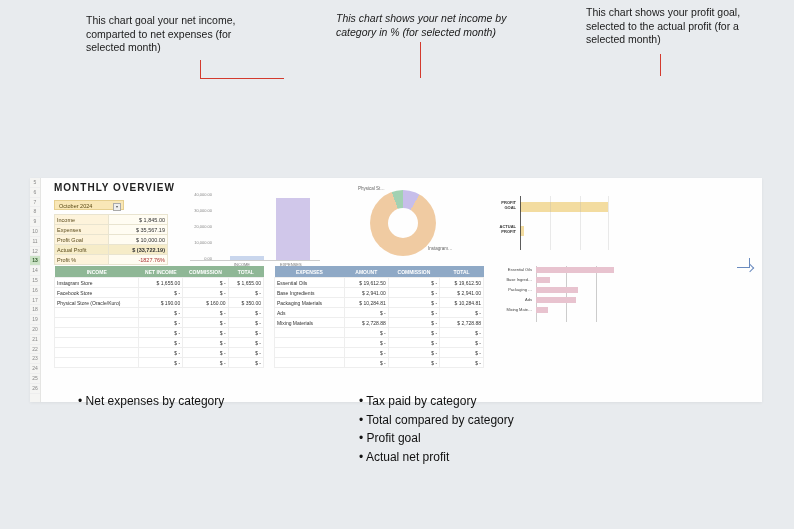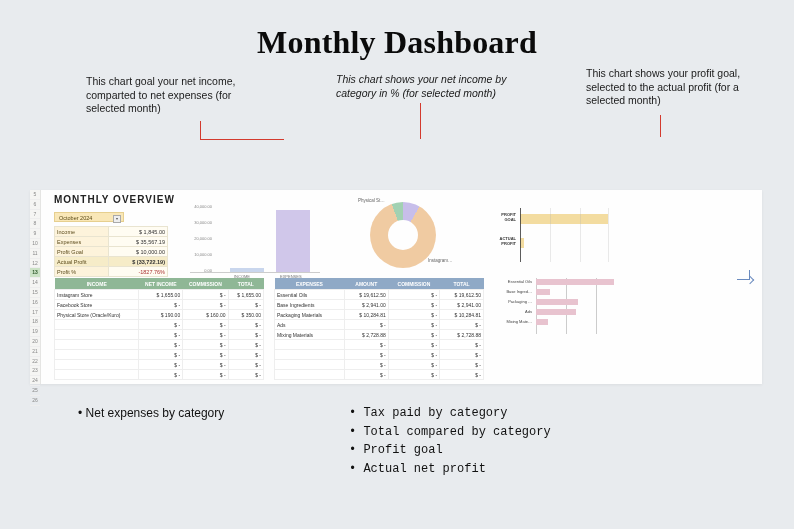--- a/index.html
+++ b/index.html
@@ -49,21 +49,21 @@
   .al1h { left: 200px; top: 66px; height:1px; width:84px; background:#d33a2e; }
   .al2 { left: 420px; top: 30px; height: 36px; }
   .al3 { left: 660px; top: 42px; height: 22px; }
 
   
   .sheet {
     position: absolute;
     top: 166px;
     left: 30px;
     width: 732px;
-    height: 194px;
+    height: 224px;
     background: #fefefe;
     box-shadow: 0 1px 3px rgba(0,0,0,0.06);
     font-size: 6.2px;
     color: #333;
   }
   .sheet .rowhdrs {
     position: absolute;
     left: 0; top: 0; width: 10px; height: 100%;
     background: #f5f5f3;
     border-right: 0.5px solid #e5e5e3;
@@ -228,33 +228,31 @@
   
   .bullets {
     position:absolute;
     top: 380px;
     left: 78px;
     font-size: 12px;
     color:#111;
     line-height: 1.55;
   }
   .bullets.col2 {
-    left: 349px;
-    font-family: Liberation Mono, monospace;
+    left: 359px;
   }
   .bullets div::before {
     content: "• ";
   }
 </style>
 </head>
 <body>
 
 <div class="container">
 
-  <div class="title">Monthly Dashboard</div>
 
   <div class="callouts">
     <div class="callout c1">This chart goal your net income, comparted to net expenses (for selected month)</div>
     <div class="callout c2">This chart shows your net income by category in % (for selected month)</div>
     <div class="callout c3">This chart shows your profit goal, selected to the actual profit (for a selected month)</div>
     <div class="arrow-line al1"></div>
     <div class="arrow-line al1h"></div>
     <div class="arrow-line al2"></div>
     <div class="arrow-line al3"></div>
   </div>

